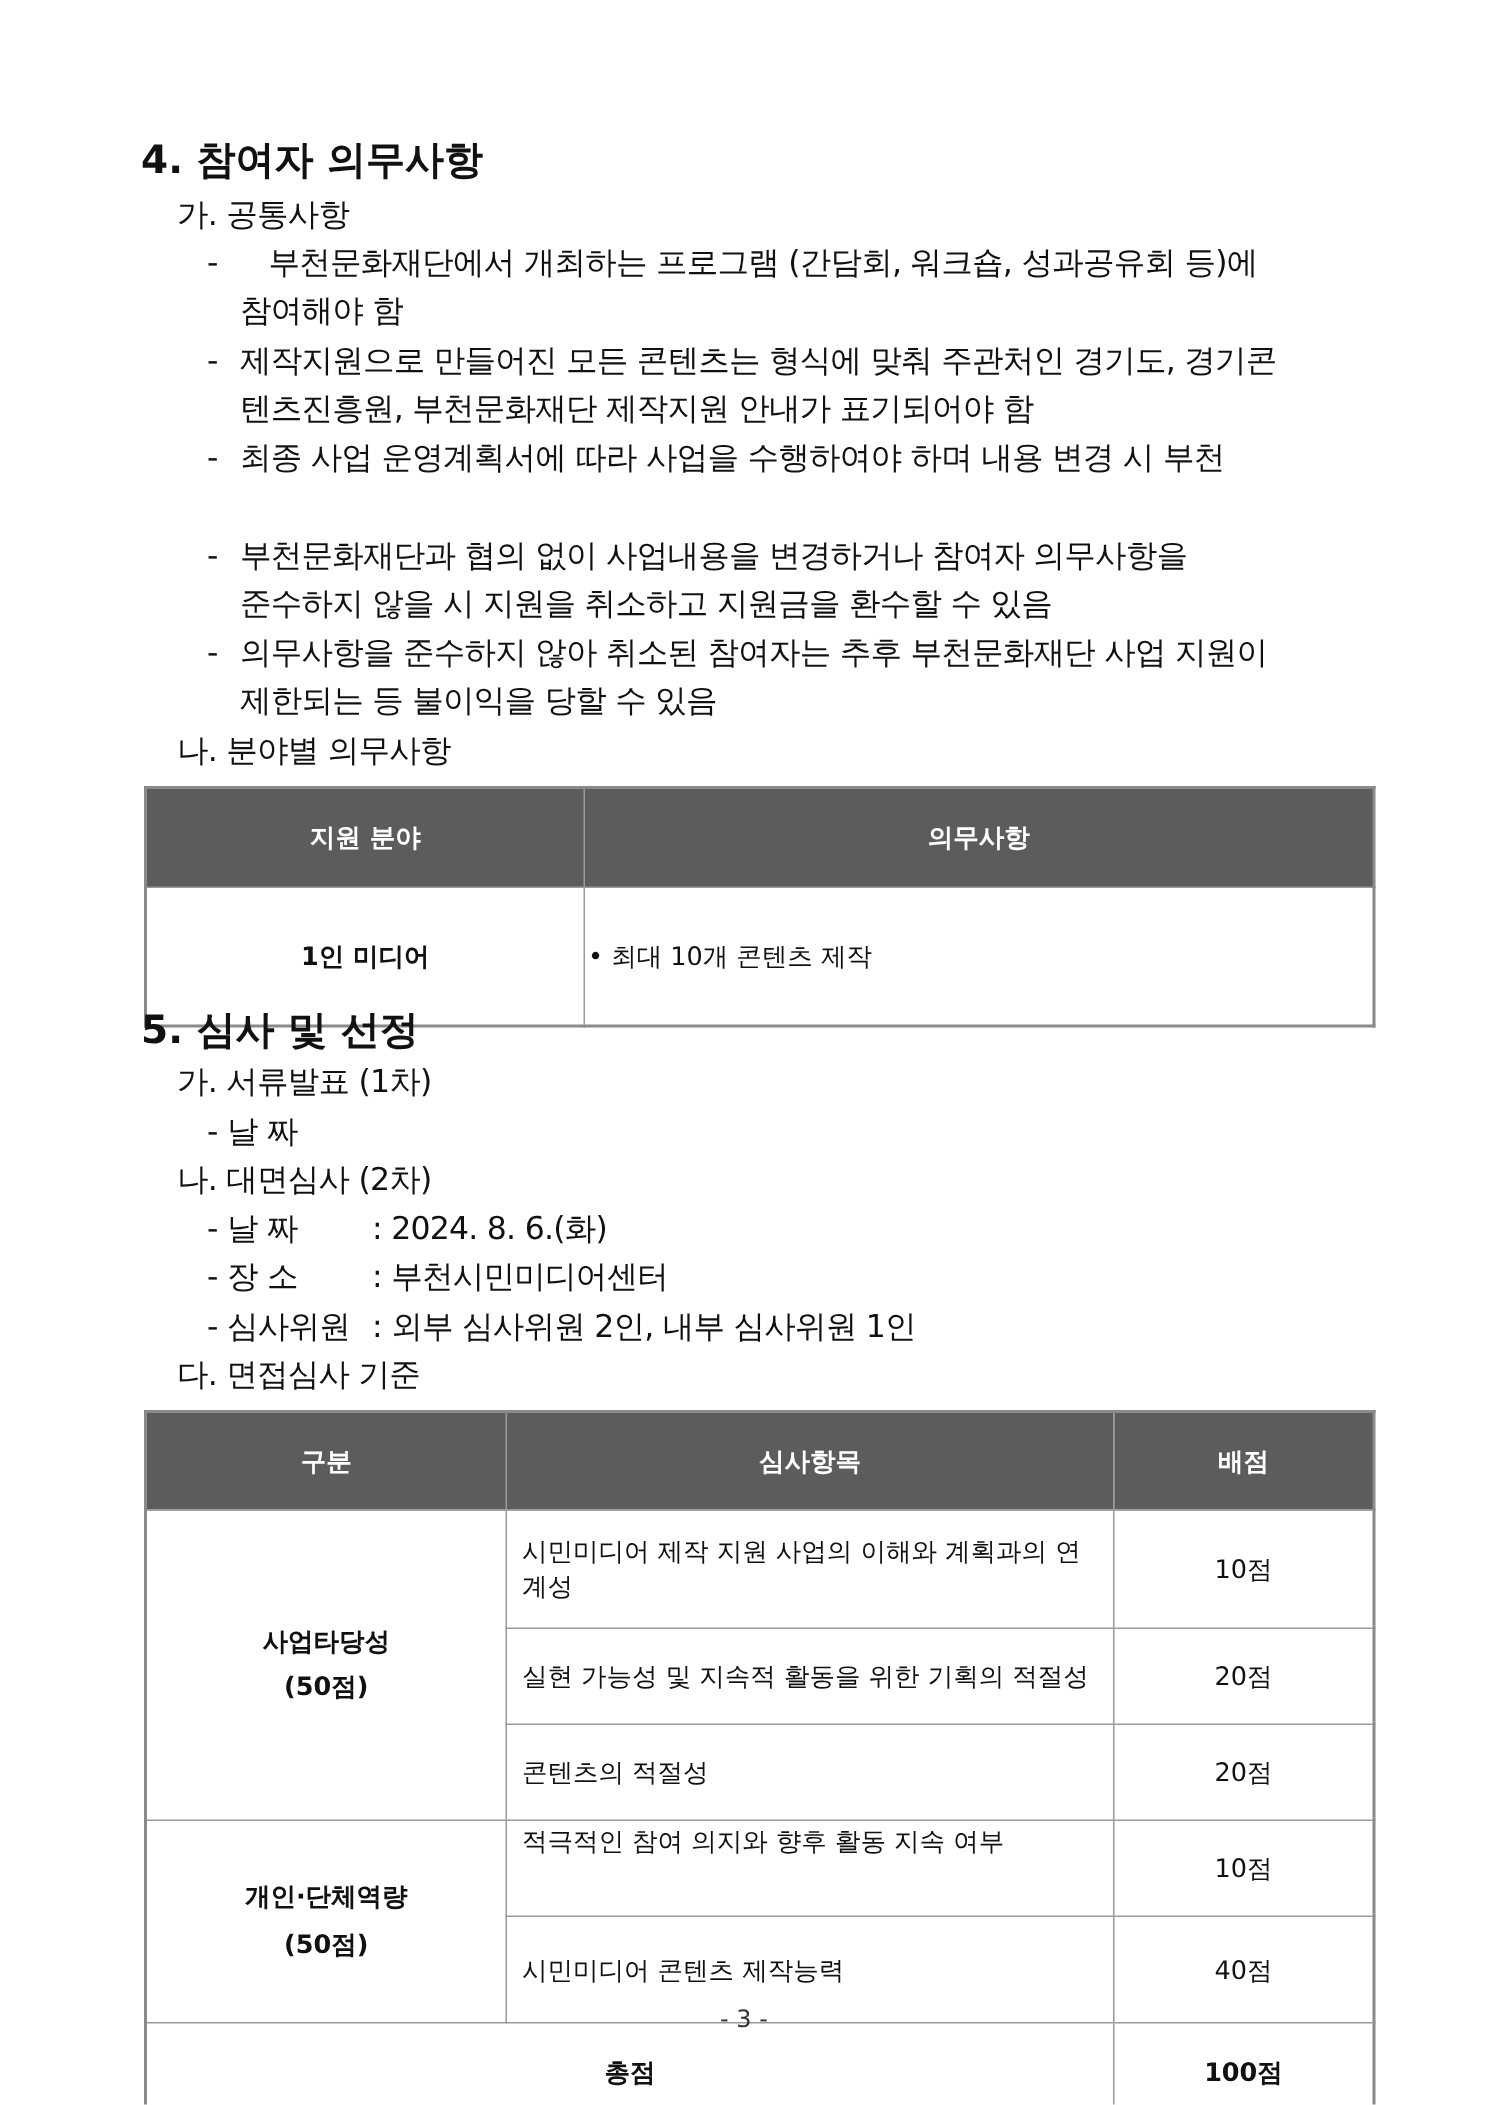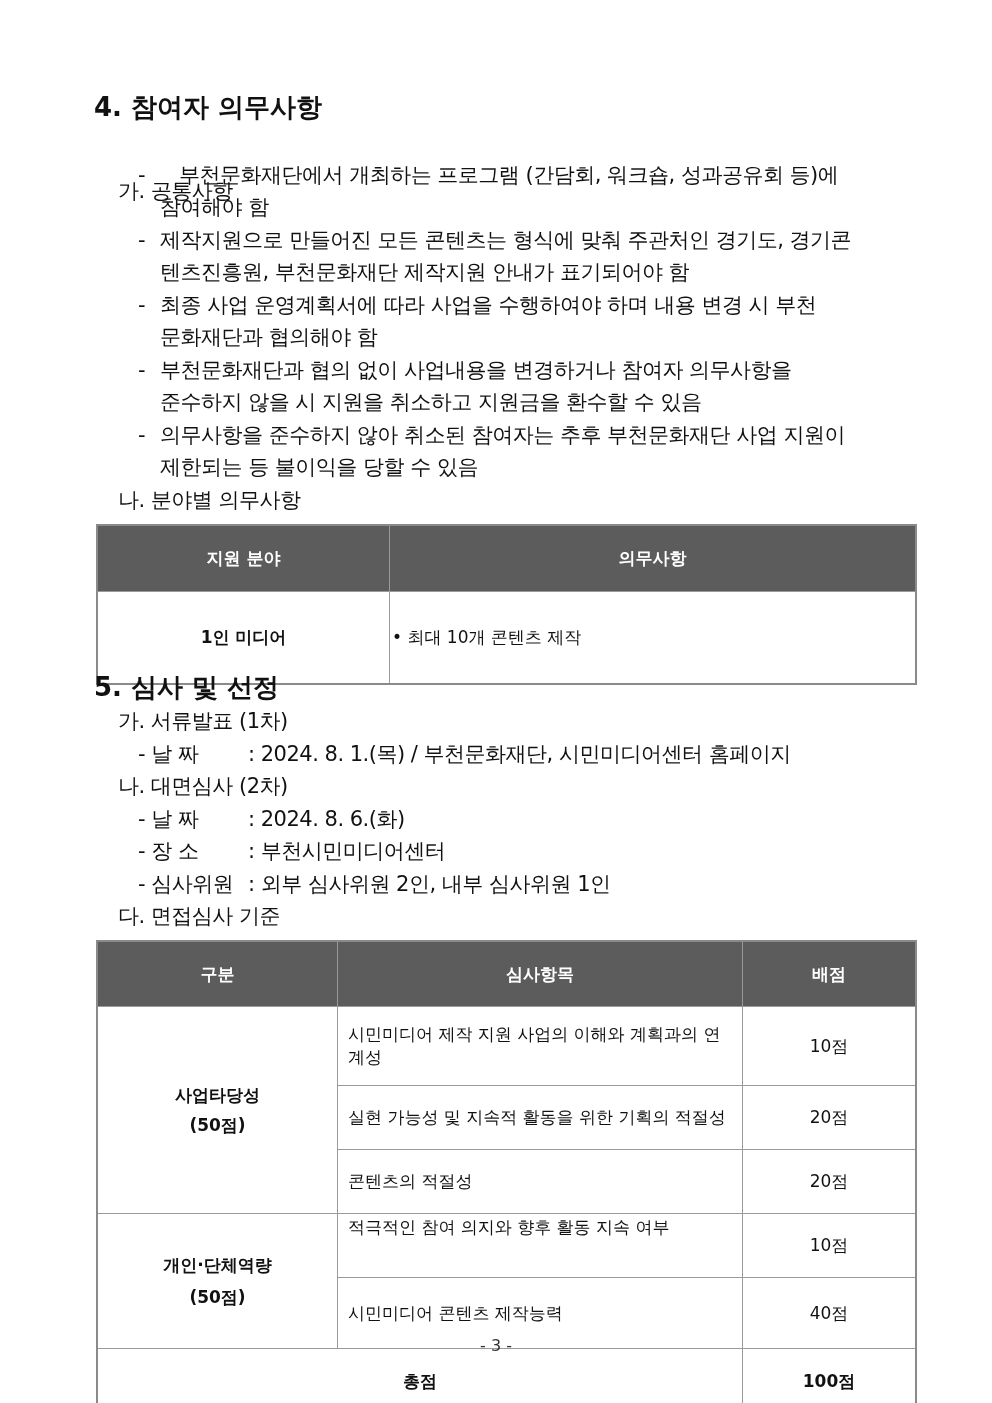--- a/index.html
+++ b/index.html
@@ -24,33 +24,32 @@
   .bold { font-weight: bold; }
   .left-pad { padding-left: 10px !important; }
   .footer { position: absolute; top: 1336px; left: 0; width: 992px; text-align: center; font-size: 16px; color: #333; }
 </style>
 </head>
 <body>
 
 <div class="page">
 
   <div class="h1" style="top:92px;">4. 참여자 의무사항</div>
-  <div class="line sub" style="top:130px;margin-top:48px;">가. 공통사항</div>
+  <div class="line sub" style="top:130px;">가. 공통사항</div>
 
   <div class="line dash" style="top:162px;">-</div>
   <div class="line cont" style="top:162px;margin-left:19px;">부천문화재단에서 개최하는 프로그램 (간담회, 워크숍, 성과공유회 등)에</div>
   <div class="line cont" style="top:194px;">참여해야 함</div>
 
   <div class="line dash" style="top:227px;">-</div>
   <div class="line cont" style="top:227px;">제작지원으로 만들어진 모든 콘텐츠는 형식에 맞춰 주관처인 경기도, 경기콘</div>
   <div class="line cont" style="top:259px;">텐츠진흥원, 부천문화재단 제작지원 안내가 표기되어야 함</div>
 
   <div class="line dash" style="top:292px;">-</div>
   <div class="line cont" style="top:292px;">최종 사업 운영계획서에 따라 사업을 수행하여야 하며 내용 변경 시 부천</div>
-  <div class="line cont" style="top:324px;">문화재단과 협의해야 함</div>
 
   <div class="line dash" style="top:357px;">-</div>
   <div class="line cont" style="top:357px;">부천문화재단과 협의 없이 사업내용을 변경하거나 참여자 의무사항을</div>
   <div class="line cont" style="top:389px;">준수하지 않을 시 지원을 취소하고 지원금을 환수할 수 있음</div>
 
   <div class="line dash" style="top:422px;">-</div>
   <div class="line cont" style="top:422px;">의무사항을 준수하지 않아 취소된 참여자는 추후 부천문화재단 사업 지원이</div>
   <div class="line cont" style="top:454px;">제한되는 등 불이익을 당할 수 있음</div>
 
   <div class="line sub" style="top:487px;">나. 분야별 의무사항</div>
@@ -64,21 +63,20 @@
     <tr>
       <td class="center bold">1인 미디어</td>
       <td class="left-pad" style="padding-left:2px !important;">• 최대 10개 콘텐츠 제작</td>
     </tr>
   </tbody>
     </table>
 
   <div class="h1" style="top:672px;">5. 심사 및 선정</div>
   <div class="line sub" style="top:708px;">가. 서류발표 (1차)</div>
   <div class="line dash" style="top:741px;">- 날      짜</div>
-  <div class="line" style="top:741px; left:248px;">: 2024. 8. 1.(목) / 부천문화재단, 시민미디어센터 홈페이지</div>
 
   <div class="line sub" style="top:773px;">나. 대면심사 (2차)</div>
   <div class="line dash" style="top:806px;">- 날      짜</div>
   <div class="line" style="top:806px; left:248px;">: 2024. 8. 6.(화)</div>
   <div class="line dash" style="top:838px;">- 장      소</div>
   <div class="line" style="top:838px; left:248px;">: 부천시민미디어센터</div>
   <div class="line dash" style="top:871px;">- 심사위원</div>
   <div class="line" style="top:871px; left:248px;">: 외부 심사위원 2인, 내부 심사위원 1인</div>
 
   <div class="line sub" style="top:903px;">다. 면접심사 기준</div>

